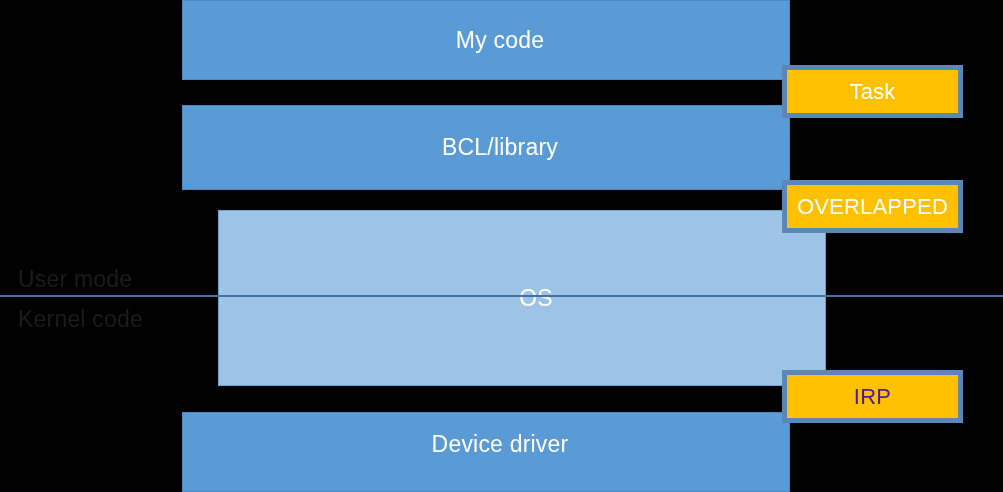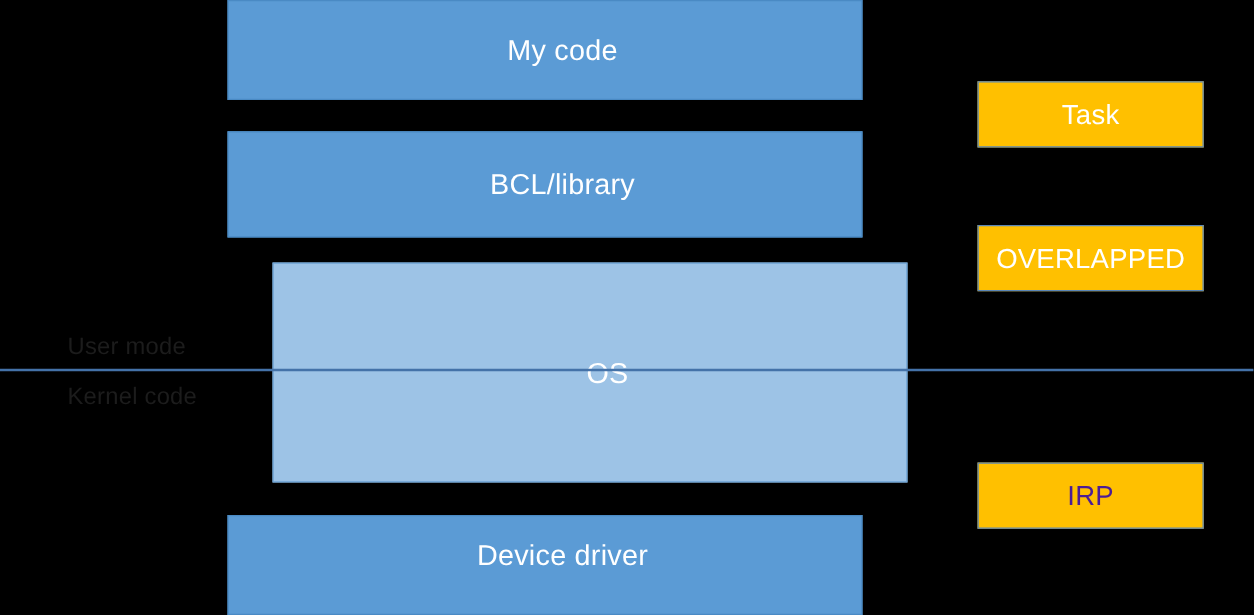--- a/index.html
+++ b/index.html
@@ -22,33 +22,32 @@
     left: 0;
     width: 1003px;
     height: 2px;
     background: #4472a8;
   }
 
   
   .mode-label {
     position: absolute;
     left: 18px;
-    font-size: 19px;
+    font-size: 23px;
     line-height: 1;
     color: #1c1c1c;
     white-space: nowrap;
     letter-spacing: 0.2px;
-    margin-left: 36px;
   }
 
   
   .bar {
     position: absolute;
     left: 182px;
-    width: 508px;
+    width: 608px;
     box-sizing: border-box;
     display: flex;
     align-items: center;
     justify-content: center;
     color: #ffffff;
     font-size: 23px;
     letter-spacing: 0.2px;
     padding-left: 28px;
   }
   .bar-dark {
@@ -60,21 +59,21 @@
     border: 1px solid #6ca2d4;
   }
 
   
   .chip {
     position: absolute;
     left: 782px;
     width: 181px;
     box-sizing: border-box;
     background: #ffc000;
-    border: 1px solid #4c1d95;
+    border: 5px solid #4c1d95;
     display: flex;
     align-items: center;
     justify-content: center;
     color: #ffffff;
     font-size: 22px;
     letter-spacing: 0.2px;
     white-space: nowrap;
   }
 </style>
 </head>

